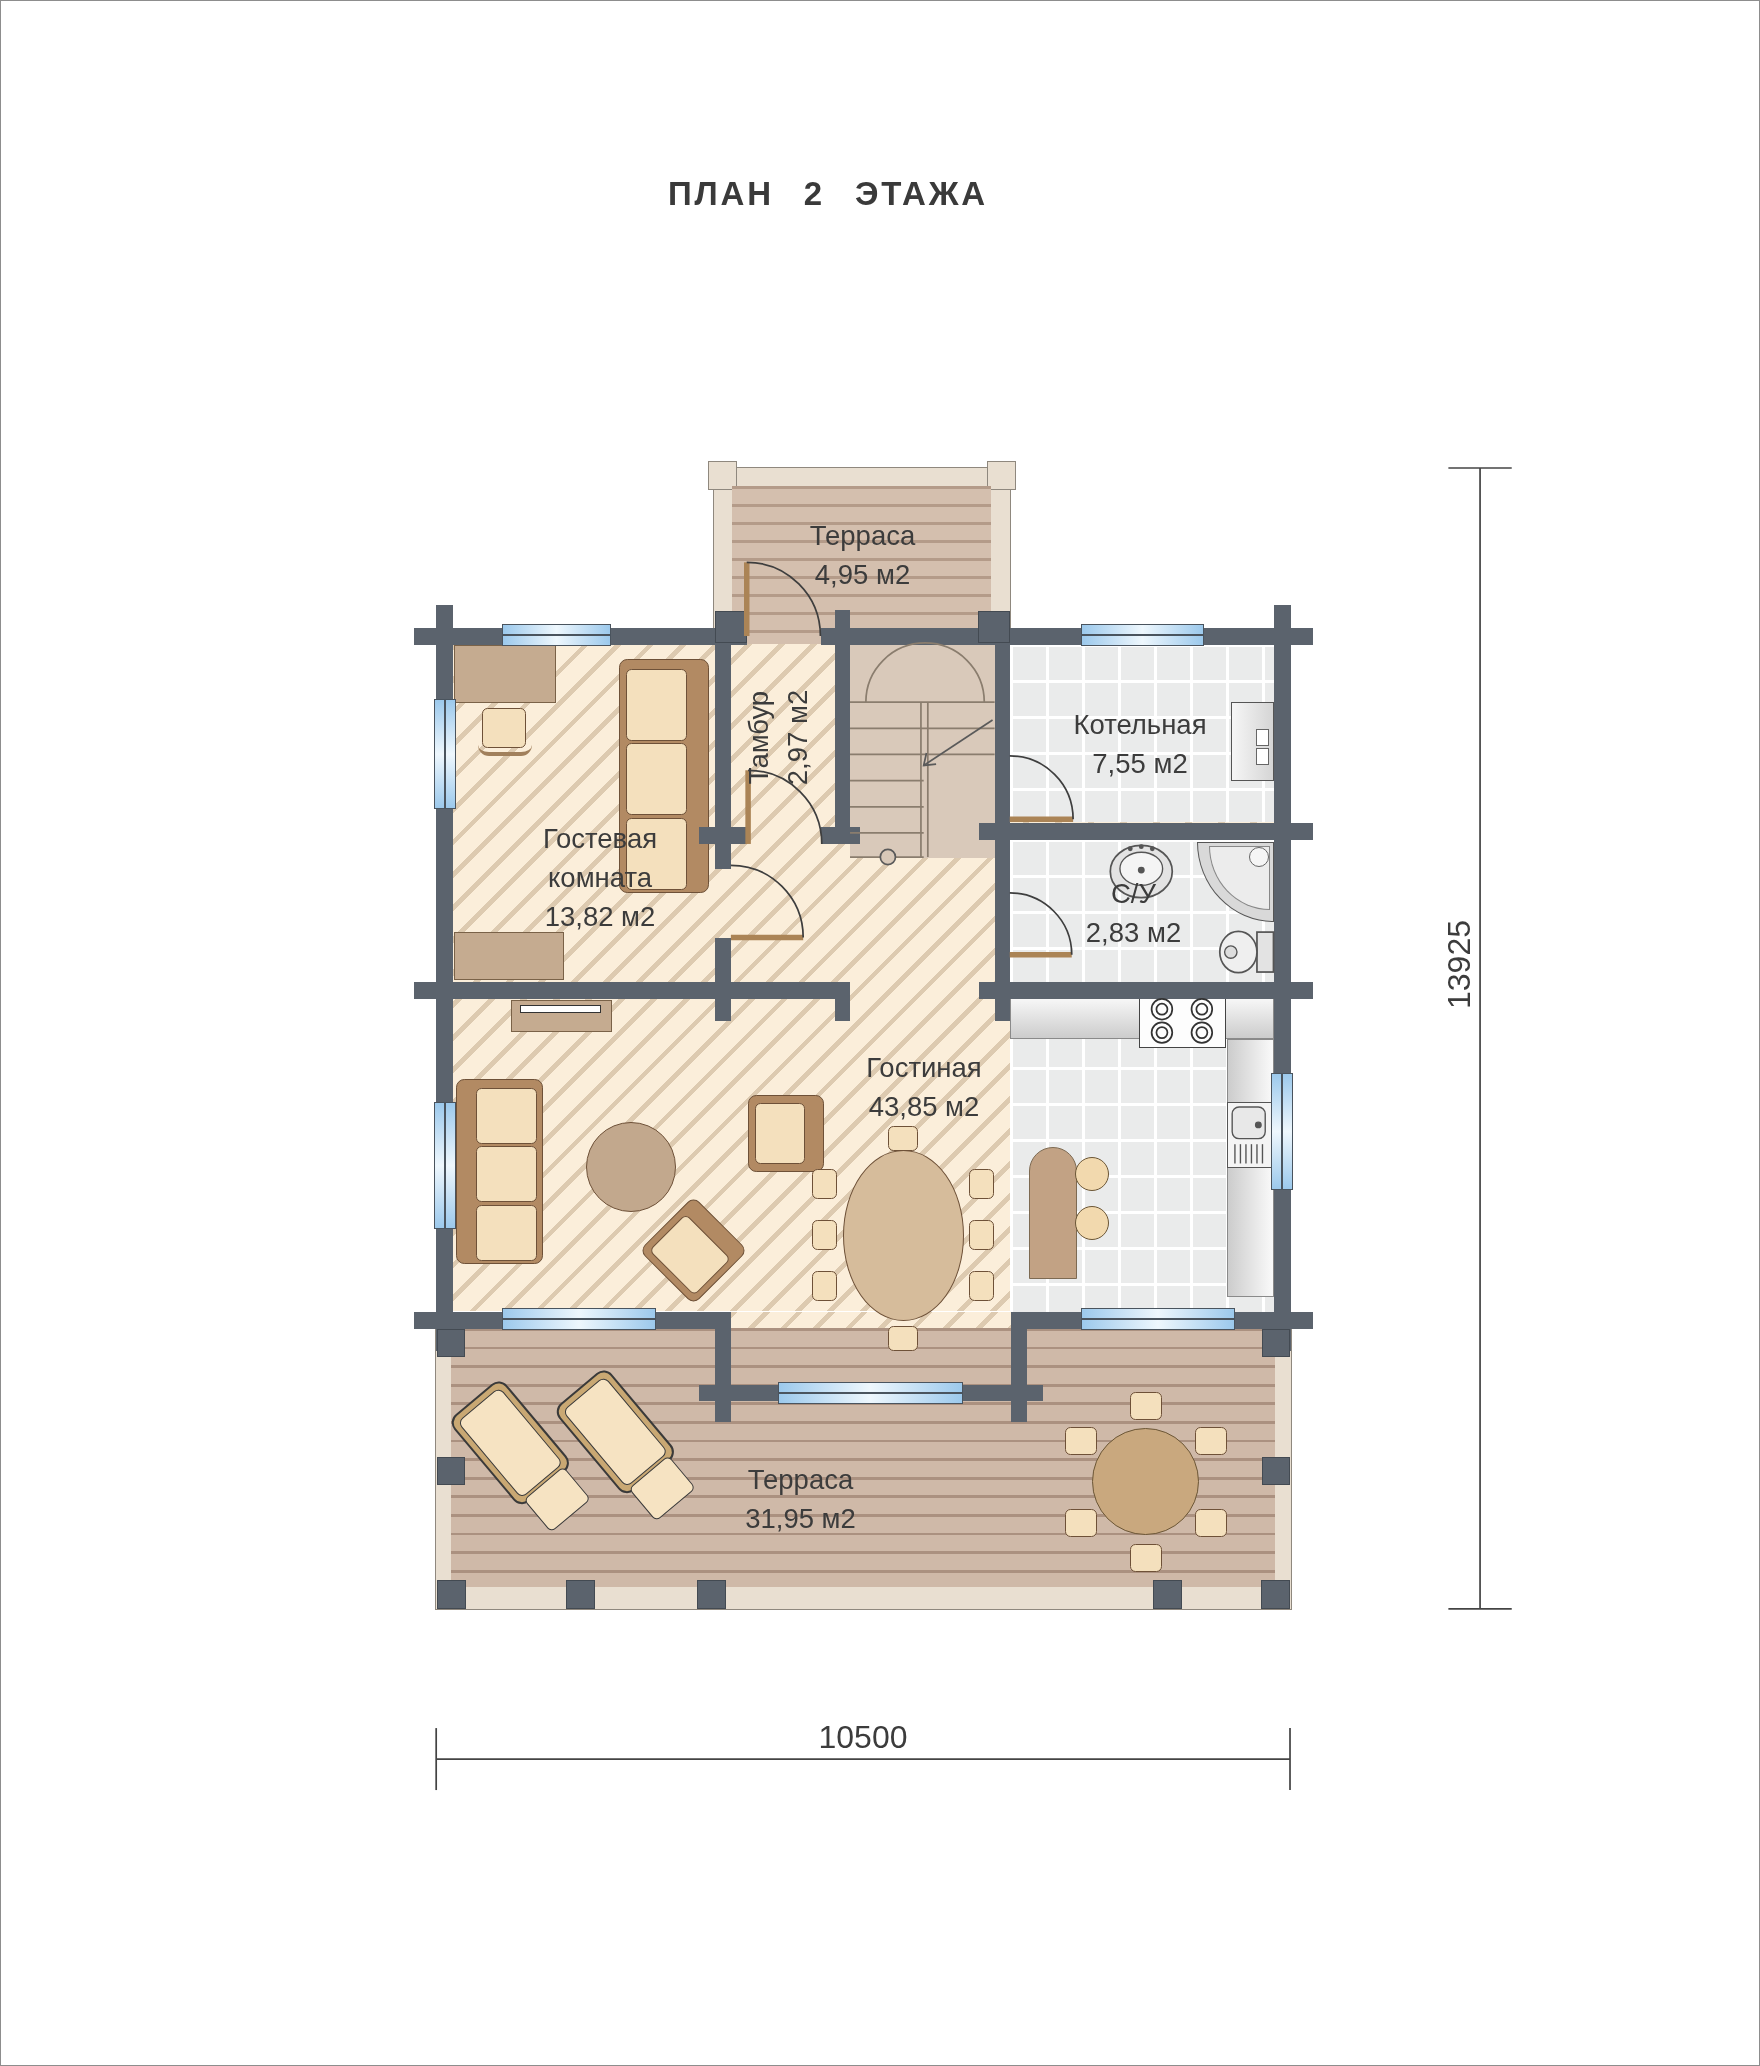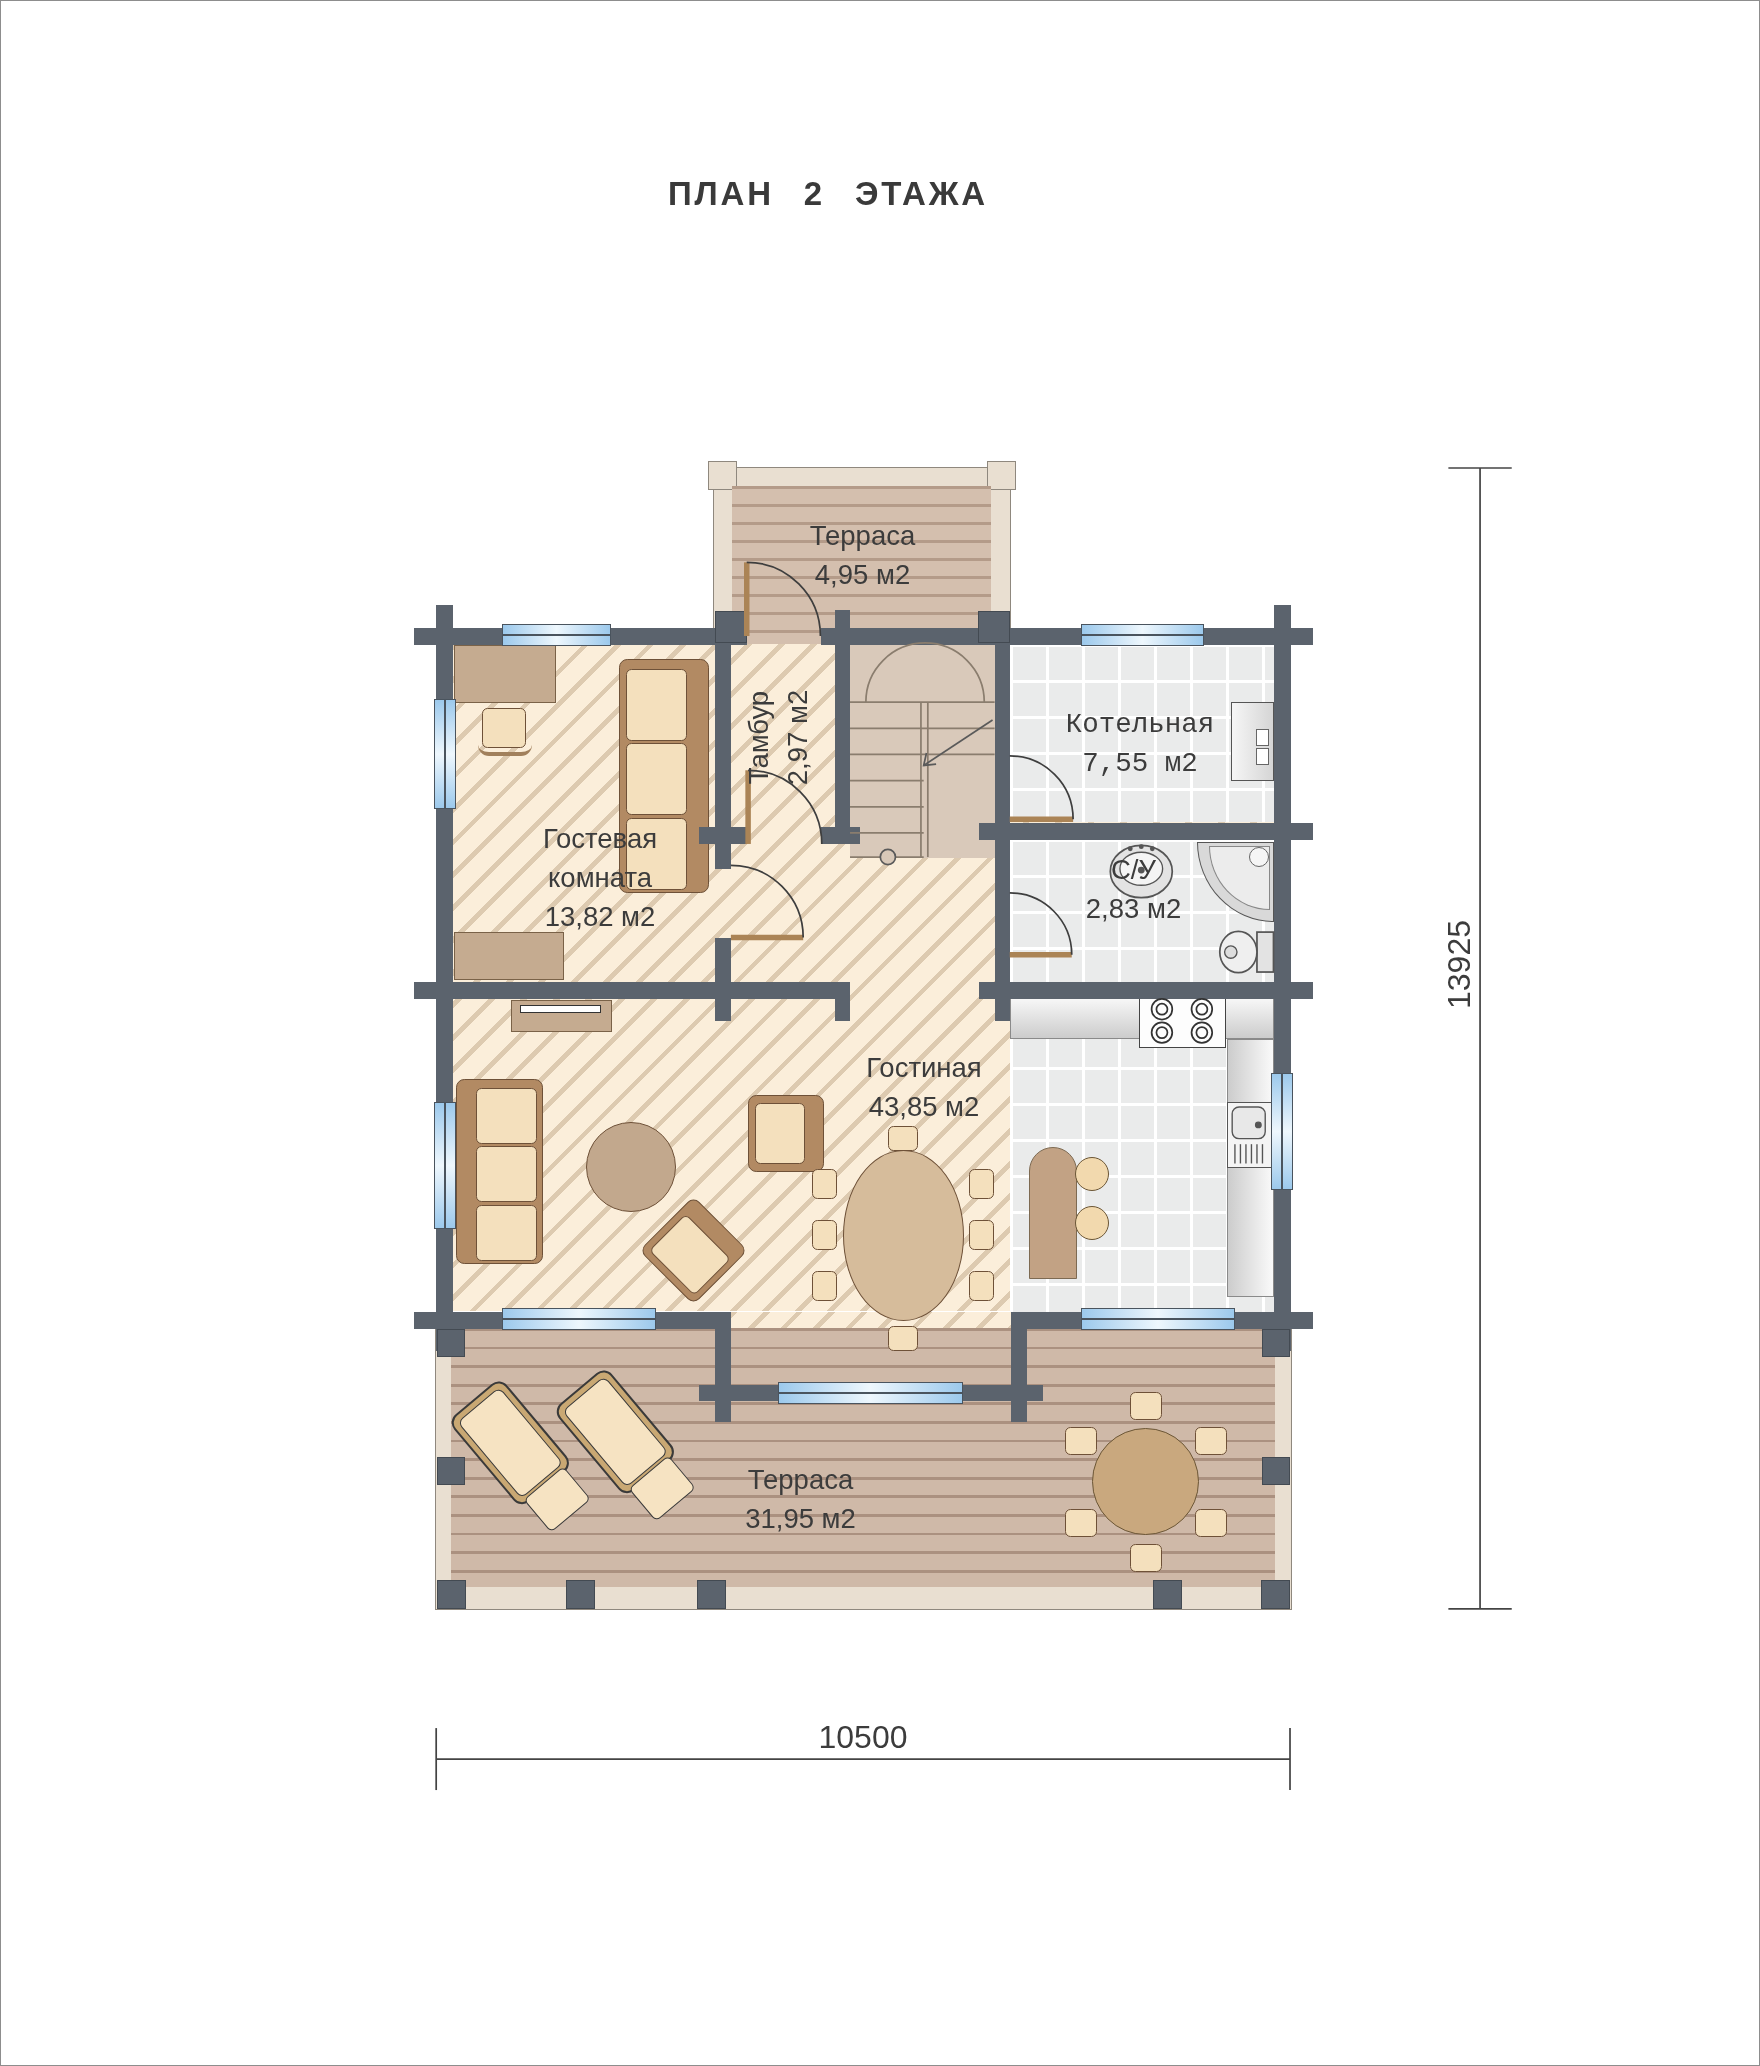--- a/index.html
+++ b/index.html
@@ -296,30 +296,30 @@
   <div class="title" style="left:579px;top:174px;width:496px;">ПЛАН 2 ЭТАЖА</div>
 
   <div class="label" style="left:727px;top:515px;width:269px;">
     <div>Терраса</div>
     <div>4,95 м2</div>
   </div>
   <div class="label vlabel" style="left:701px;top:697px;width:152px;height:79px;">
     <div>Тамбур</div>
     <div>2,97 м2</div>
   </div>
-  <div class="label" style="left:1011px;top:704px;width:256px;font-family:Liberation Mono, monospace;">
+  <div class="label" style="left:1011px;top:704px;width:256px;">
     <div>Котельная</div>
     <div>7,55 м2</div>
   </div>
   <div class="label" style="left:482px;top:818px;width:234px;">
     <div>Гостевая</div>
     <div>комната</div>
     <div>13,82 м2</div>
   </div>
-  <div class="label" style="left:1019px;top:849px;width:227px;">
+  <div class="label" style="left:1019px;top:873px;width:227px;">
     <div>С/У</div>
     <div>2,83 м2</div>
   </div>
   <div class="label" style="left:792px;top:1047px;width:262px;">
     <div>Гостиная</div>
     <div>43,85 м2</div>
   </div>
   <div class="label" style="left:665px;top:1459px;width:269px;">
     <div>Терраса</div>
     <div>31,95 м2</div>

